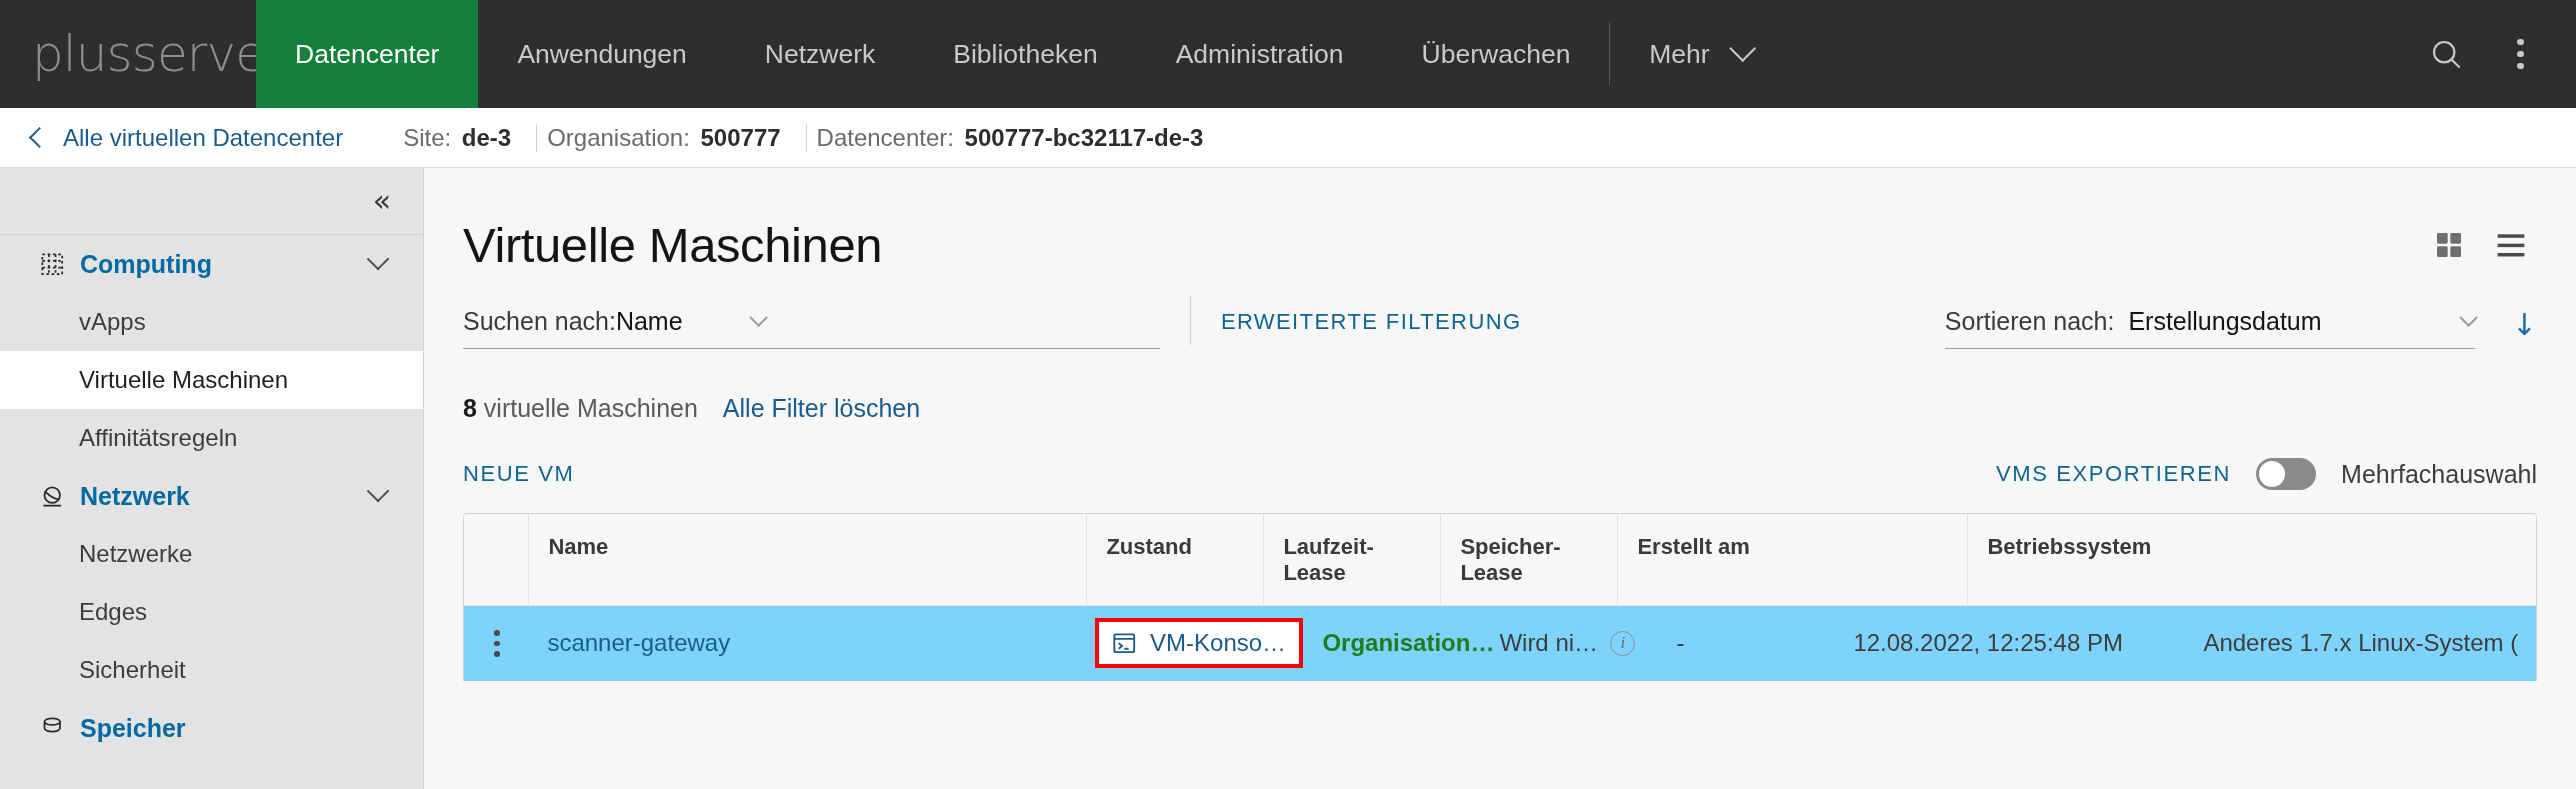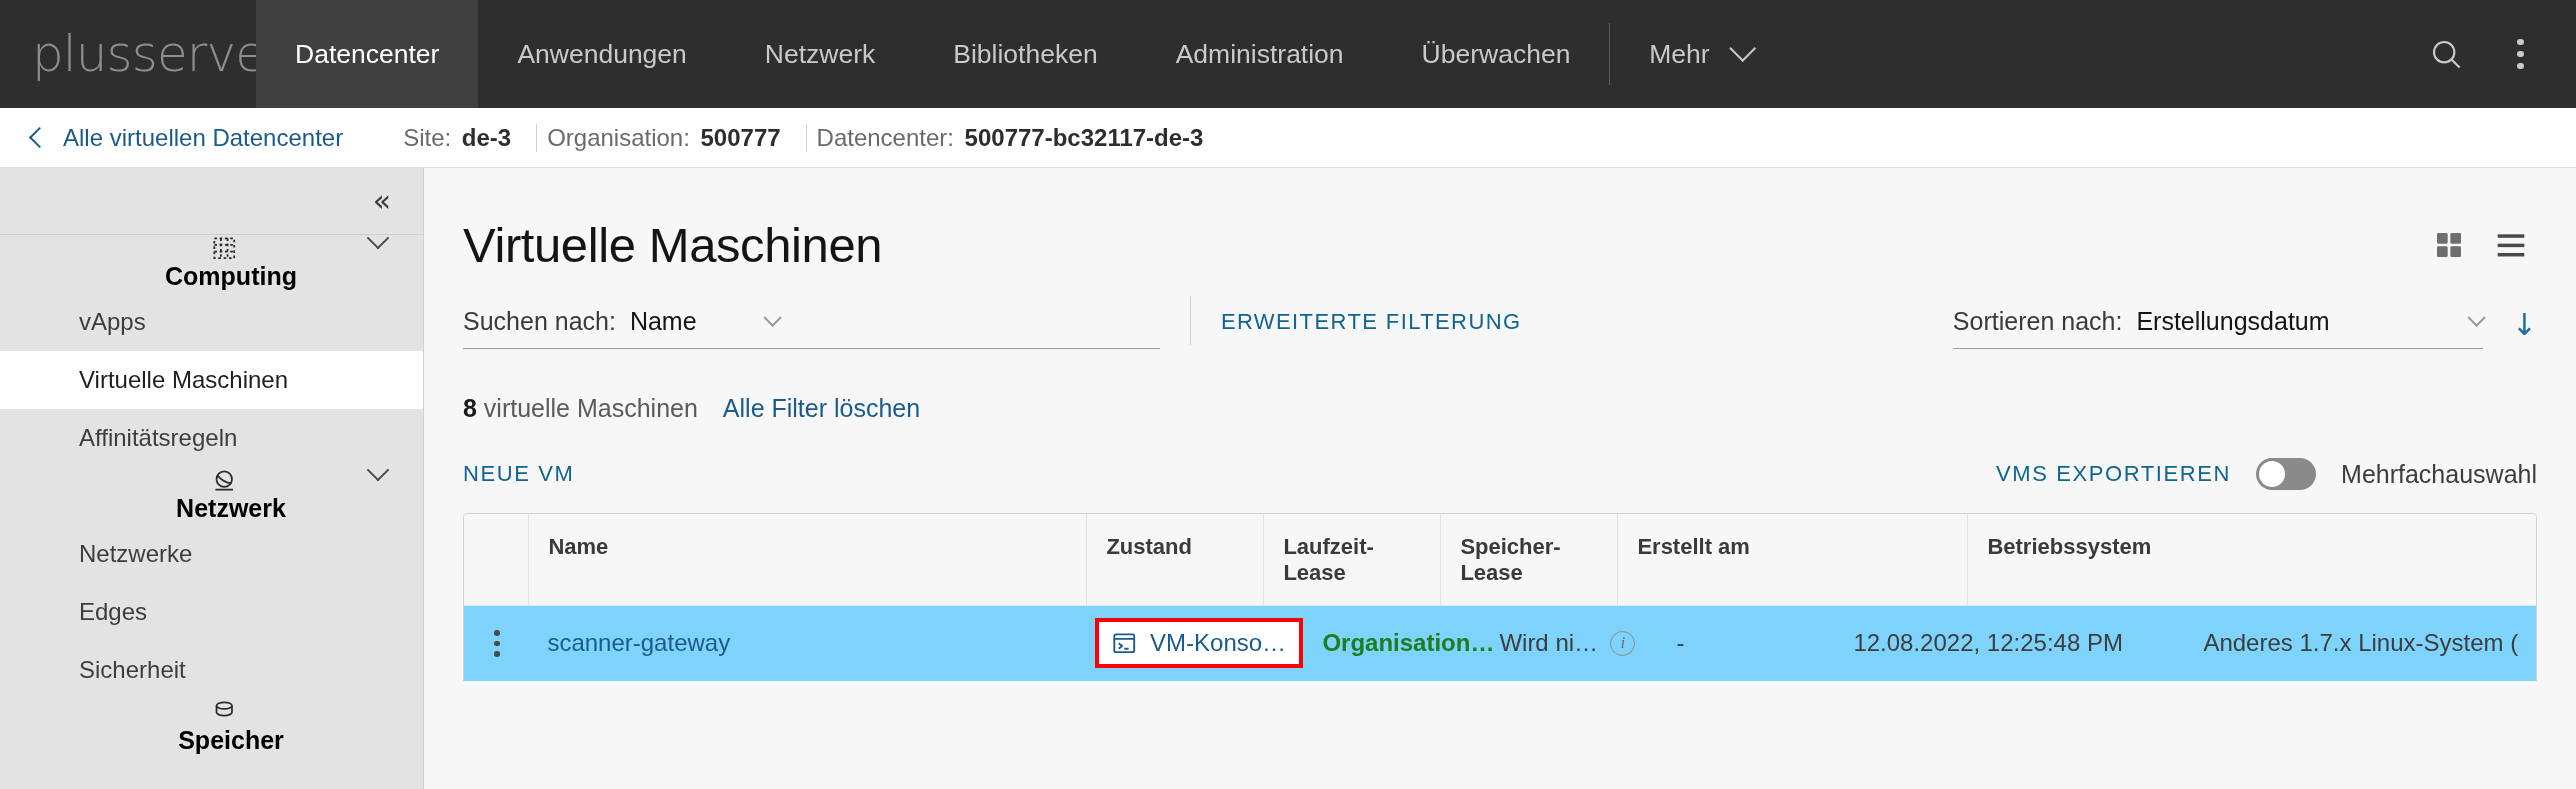--- a/index.html
+++ b/index.html
@@ -35,21 +35,21 @@
   .nav-item {
     display: flex; align-items: center; justify-content: center;
     padding: 0 39px;
     color: #c9c9c9;
     font-size: 26.5px;
     font-weight: 400;
     white-space: nowrap;
     cursor: pointer;
   }
   .nav-item.active {
-    background: #404040;
+    background: #15803d;
     color: #ffffff;
   }
   .nav-sep {
     width: 0.9px; background: #5a5a5a;
     margin: 23px 0;
   }
   .nav-more {
     display: flex; align-items: center;
     padding: 0 39px;
     color: #c9c9c9;
@@ -129,24 +129,23 @@
   .dchev {
     color: #3b3b3b; font-size: 30px; line-height: 1;
     font-family: "DejaVu Sans", sans-serif;
   }
   .sb-group {
     display: flex; align-items: center;
     height: 58px;
     padding-left: 39px;
     font-size: 25px;
     font-weight: 700;
-    color: #000000;
+    color: #0369a1;
     cursor: pointer;
     position: relative;
-    flex-direction: column;
   }
   .sb-group .gicon { width: 41px; display:flex; align-items:center; }
   .sb-group .gcaret {
     position: absolute; right: 37px;
     width: 16px; height: 16px;
     border-right: 2.6px solid #4a4a4a;
     border-bottom: 2.6px solid #4a4a4a;
     transform: rotate(45deg) translate(-3.5px,-3.5px);
   }
   .sb-item {
@@ -182,36 +181,36 @@
     display: flex; align-items: flex-end;
     padding-bottom: 8.8px;
   }
   .search-field {
     width: 697px;
     border-bottom: 1.8px solid #9a9a9a;
     padding-bottom: 11.5px;
     display: flex; align-items: center;
     font-size: 25px;
   }
-  .search-field .lbl { color: #3a3a3a; margin-right: 14px; }
+  .search-field .lbl { color: #3a3a3a; }
   .search-field .val { color: #141414; }
   .mini-caret {
     margin-left: 69px;
     width: 13.2px; height: 13.2px;
     border-right: 2.2px solid #9a9a9a;
     border-bottom: 2.2px solid #9a9a9a;
     transform: rotate(45deg) translate(-2.6px,-2.6px);
   }
   .vdiv { width:0.9px; background:#cfcfcf; height: 49px; margin: 0 30px 3.5px 30px; }
   .adv-filter {
     color: #0f6490; font-size: 22px; letter-spacing: 1.4px;
     font-weight: 500; cursor: pointer; padding-bottom: 14px;
     white-space: nowrap;
   }
-  .sortwrap { margin-left: auto; display: flex; align-items: flex-end; gap: 8px; }
+  .sortwrap { margin-left: auto; display: flex; align-items: flex-end; gap: 16px; }
   .sort-field {
     width: 530px;
     border-bottom: 1.8px solid #9a9a9a;
     padding-bottom: 11.5px;
     display: flex; align-items: center;
     font-size: 25px;
   }
   .sort-field .lbl { color:#3a3a3a; margin-right: 14px; }
   .sort-field .val { color:#141414; }
   .sort-field .mini-caret { margin-left: auto; }

